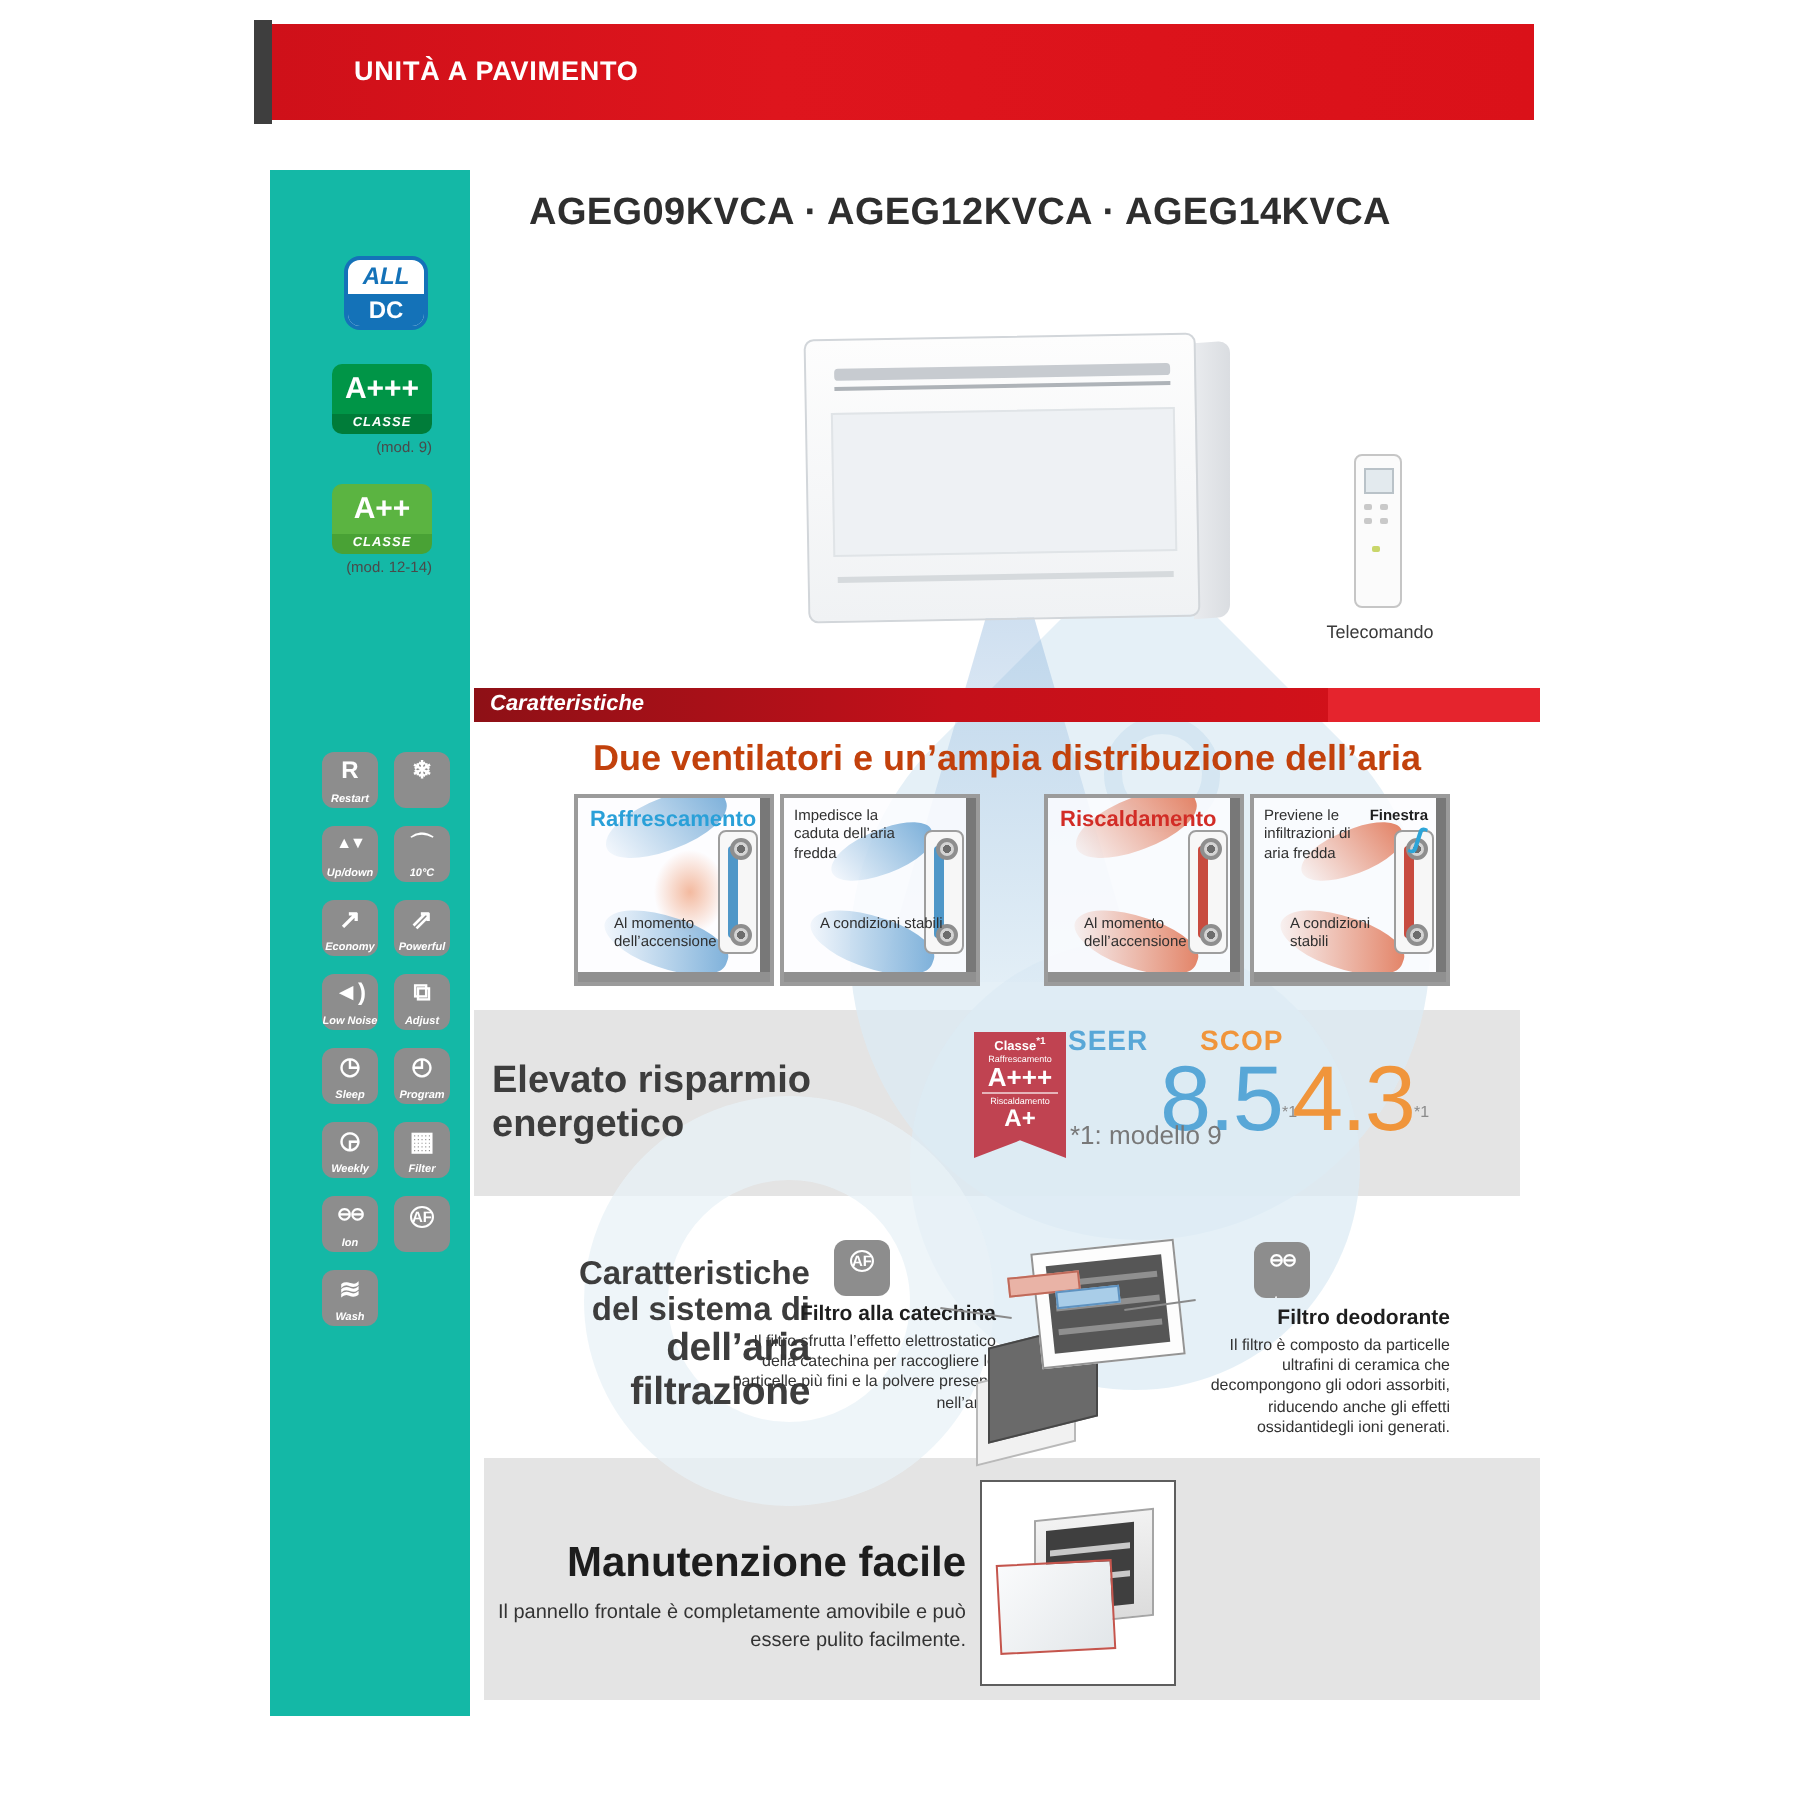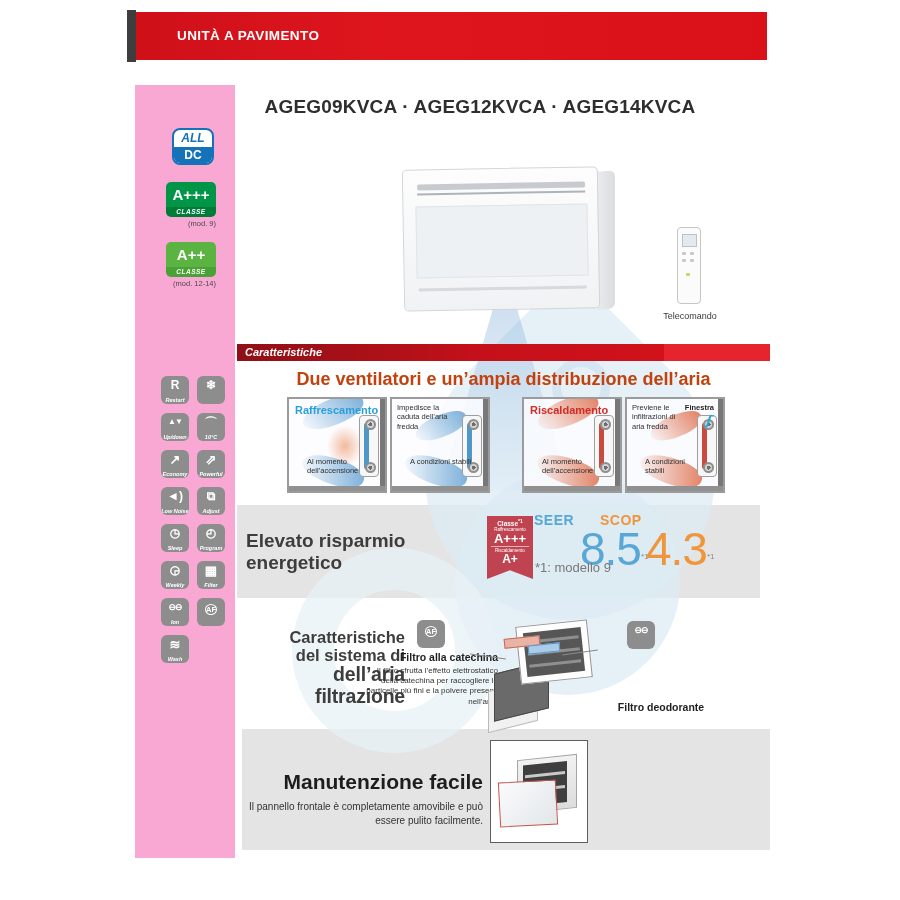--- a/index.html
+++ b/index.html
@@ -12,21 +12,21 @@
   .z-fg   { z-index:3; }
 
   
   #dark-strip { position:absolute; left:127px; top:10px; width:9px; height:52px; background:#3e3e3e; }
   #top-banner { position:absolute; left:136px; top:12px; width:631px; height:48px;
                 background:linear-gradient(90deg,#cf1019,#de151d 40%,#da1119); }
   #top-banner .t { position:absolute; left:41px; top:0; line-height:48px; color:#fff;
                    font-size:13.5px; font-weight:bold; letter-spacing:.4px; }
 
   
-  #sidebar { position:absolute; left:135px; top:85px; width:100px; height:773px; background:#f9a8d4; }
+  #sidebar { position:absolute; left:135px; top:85px; width:100px; height:773px; background:#14b8a6; }
   #alldc { position:absolute; left:37px; top:43px; width:42px; height:37px; border:2px solid #1472b8;
            border-radius:8px; overflow:hidden; background:#fff; }
   #alldc .a { height:17px; text-align:center; color:#1472b8; font-weight:bold; font-style:italic; font-size:12px; line-height:17px; }
   #alldc .d { height:16px; background:#1472b8; color:#fff; text-align:center; font-weight:bold; font-size:12px; line-height:16px; }
 
   .class-badge { position:absolute; left:31px; width:50px; }
   .class-badge .grade { height:25px; border-radius:5px 5px 0 0; color:#fff; font-weight:bold; font-size:15px;
                         text-align:center; line-height:25px; }
   .class-badge .band  { height:10px; border-radius:0 0 5px 5px; color:#fff; font-style:italic; font-weight:bold;
                         font-size:6.5px; text-align:center; line-height:10px; letter-spacing:.5px; }
@@ -142,21 +142,21 @@
   #filt-heading .h1 { font-size:16.5px; font-weight:bold; }
   #filt-heading .h2 { font-size:19.5px; font-weight:bold; letter-spacing:-.2px; }
   .side-icon { position:absolute; width:28px; height:28px; background:#8d8d8d; border-radius:6px; color:#fff;
                text-align:center; overflow:hidden; }
   #af-icon  { left:417px; top:620px; }
   #ion-icon { left:627px; top:621px; }
   #ion-icon .g { font-size:9px; letter-spacing:-1px; line-height:18px; display:block; font-weight:bold; }
   #ion-icon .l { font-size:5.5px; font-style:italic; font-weight:bold; }
   .filter-label { position:absolute; font-size:8px; color:#333; line-height:1.3; }
   #catechin-block { left:360px; top:651px; width:138px; text-align:right; }
-  #deodorant-block { left:597px; top:653px; width:128px; text-align:center;margin-top:48px; }
+  #deodorant-block { left:597px; top:653px; width:128px; text-align:right; }
   .filter-label .ft { font-size:10.5px; font-weight:bold; color:#1e1e1e; margin-bottom:1px; }
   #exploded { position:absolute; left:498px; top:615px; width:100px; height:120px; }
   #exploded .body { position:absolute; left:20px; top:8px; width:72px; height:58px; background:#fdfdfd;
                     border:1px solid #949494; transform:rotate(-6deg); }
   #exploded .cav  { position:absolute; left:6px; top:6px; right:6px; bottom:6px; background:#565656; }
   #exploded .slat { position:absolute; left:3px; right:3px; height:3px; background:#8f8f8f; }
   #exploded .fpink { position:absolute; left:6px; top:22px; width:36px; height:10px; background:#e9b3a6;
                      border:1px solid #c06a5a; transform:rotate(-6deg); }
   #exploded .fblue { position:absolute; left:30px; top:29px; width:32px; height:9px; background:#a9cde8;
                      border:1px solid #5e92c0; transform:rotate(-6deg); }
@@ -412,20 +412,21 @@
   </div>
   <div id="conn-l" class="connector z-fg"></div>
   <div id="conn-r" class="connector z-fg"></div>
 
   <div id="ion-icon" class="side-icon z-fg">
     <span class="g">⊖⊖</span>
     <span class="l">Ion</span>
   </div>
   <div id="deodorant-block" class="filter-label z-fg">
     <div class="ft">Filtro deodorante</div>
+    <div>Il filtro è composto da particelle ultrafini di ceramica che decompongono gli odori assorbiti, riducendo anche gli effetti ossidantidegli ioni generati.</div>
   </div>
 
   <div id="maint-bg" class="z-bg"></div>
   <div id="maint-heading" class="z-fg">Manutenzione facile</div>
   <div id="maint-desc" class="z-fg">Il pannello frontale è completamente amovibile e può essere pulito facilmente.</div>
   <div id="maint-frame" class="z-fg">
     <div class="back">
       <div class="bcav">
         <div class="bslat" style="top:10px;"></div>
         <div class="bslat" style="top:24px;"></div>

